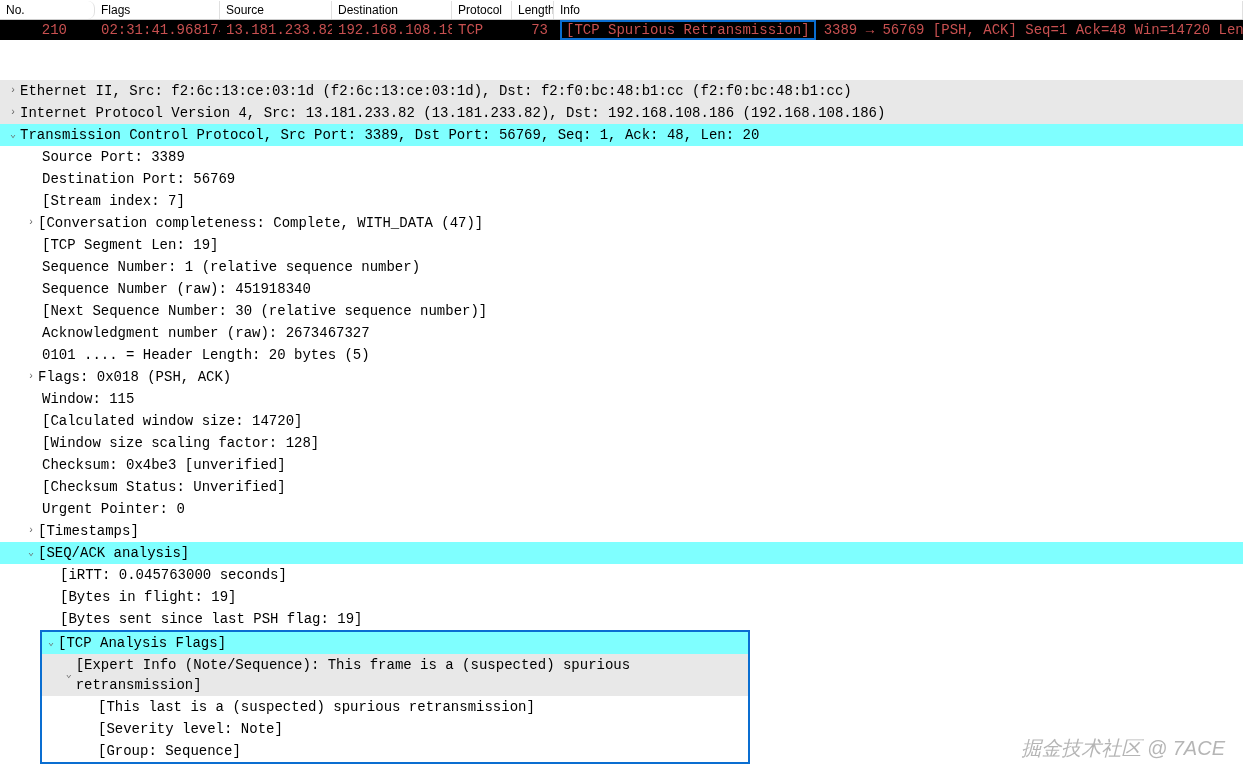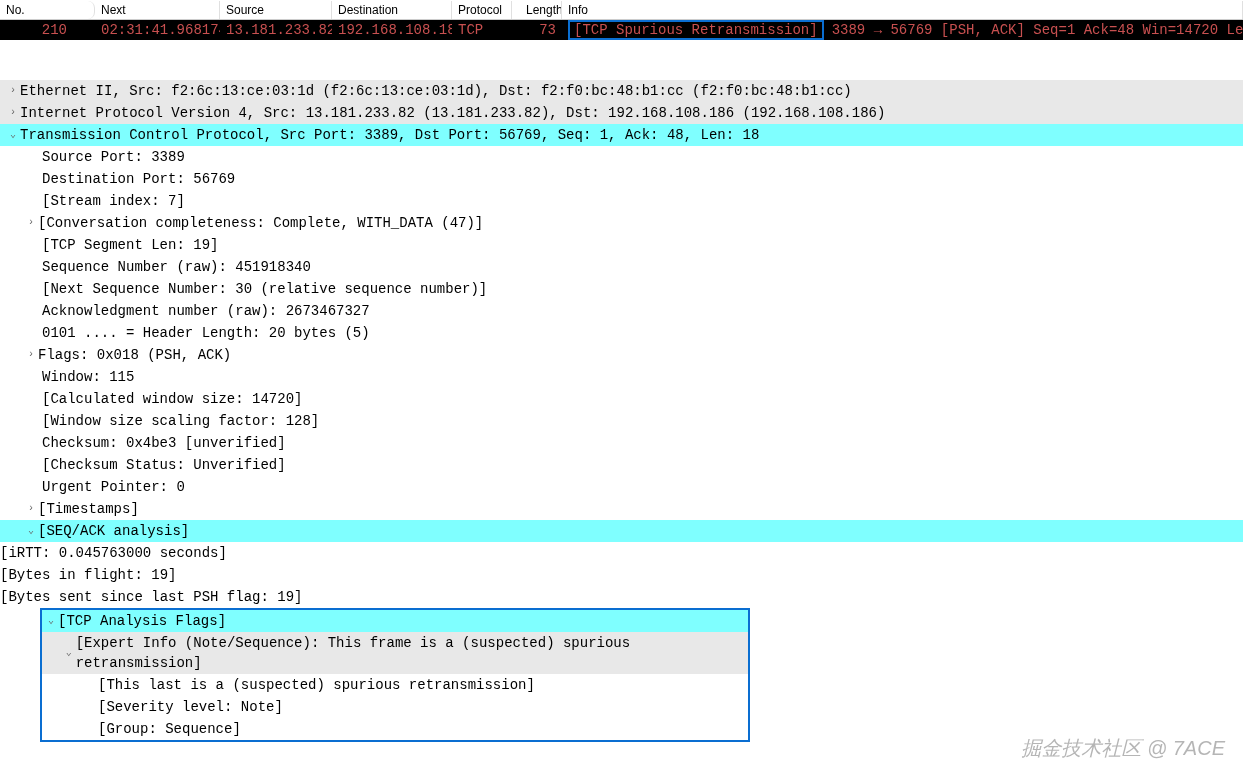--- a/index.html
+++ b/index.html
@@ -36,21 +36,21 @@
   .packet-cell {
     padding: 2px 6px;
     white-space: nowrap;
     overflow: hidden;
   }
   .col-no { width: 95px; text-align: right; padding-right: 28px; border-radius: 7px; }
   .col-time { width: 125px; }
   .col-src { width: 112px; }
   .col-dst { width: 120px; }
   .col-proto { width: 60px; }
-  .col-len { width: 42px; text-align: right; margin-left: 8px; }
+  .col-len { width: 42px; text-align: right; }
   .col-info { flex: 1; }
   .header-row .col-no { text-align: left; padding-left: 6px; }
   .header-row .col-len { text-align: left; }
 
   .info-box-blue {
     border: 2px solid #0a6ed1;
     padding: 0 4px;
     display: inline-block;
     margin-right: 8px;
   }
@@ -62,21 +62,21 @@
   }
   .detail-row {
     display: flex;
     align-items: center;
     padding: 1px 0;
     line-height: 20px;
   }
   .indent-0 { padding-left: 6px; }
   .indent-1 { padding-left: 24px; }
   .indent-2 { padding-left: 42px; }
-  .indent-3 { }
+  .indent-3 { padding-left: 60px; }
 
   .expander {
     width: 14px;
     display: inline-block;
     text-align: center;
     font-size: 10px;
     color: #666;
     cursor: pointer;
     user-select: none;
   }
@@ -100,21 +100,21 @@
     font-size: 20px;
     color: rgba(120,120,120,0.55);
     pointer-events: none;
   }
 </style>
 </head>
 <body>
 
 <div class="header-row">
   <div class="header-cell col-no">No.</div>
-  <div class="header-cell col-time">Next</div>
+  <div class="header-cell col-time">Flags</div>
   <div class="header-cell col-src">Source</div>
   <div class="header-cell col-dst">Destination</div>
   <div class="header-cell col-proto">Protocol</div>
   <div class="header-cell col-len">Length</div>
   <div class="header-cell col-info">Info</div>
 </div>
 
 <div class="packet-row">
   <div class="packet-cell col-no">210</div>
   <div class="packet-cell col-time">02:31:41.968174</div>
@@ -136,40 +136,43 @@
     <span>Ethernet II, Src: f2:6c:13:ce:03:1d (f2:6c:13:ce:03:1d), Dst: f2:f0:bc:48:b1:cc (f2:f0:bc:48:b1:cc)</span>
   </div>
 
   <div class="detail-row hl-gray indent-0">
     <span class="expander">›</span>
     <span>Internet Protocol Version 4, Src: 13.181.233.82 (13.181.233.82), Dst: 192.168.108.186 (192.168.108.186)</span>
   </div>
 
   <div class="detail-row hl-cyan indent-0">
     <span class="expander">⌄</span>
-    <span>Transmission Control Protocol, Src Port: 3389, Dst Port: 56769, Seq: 1, Ack: 48, Len: 18</span>
+    <span>Transmission Control Protocol, Src Port: 3389, Dst Port: 56769, Seq: 1, Ack: 48, Len: 20</span>
   </div>
 
   <div class="detail-row indent-2">
       <span>Source Port: 3389</span>
     </div>
   <div class="detail-row indent-2">
       <span>Destination Port: 56769</span>
     </div>
   <div class="detail-row indent-2">
       <span>[Stream index: 7]</span>
     </div>
 
   <div class="detail-row indent-1">
     <span class="expander">›</span>
     <span>[Conversation completeness: Complete, WITH_DATA (47)]</span>
   </div>
 
   <div class="detail-row indent-2">
       <span>[TCP Segment Len: 19]</span>
+    </div>
+  <div class="detail-row indent-2">
+      <span>Sequence Number: 1    (relative sequence number)</span>
     </div>
   <div class="detail-row indent-2">
       <span>Sequence Number (raw): 451918340</span>
     </div>
   <div class="detail-row indent-2">
       <span>[Next Sequence Number: 30    (relative sequence number)]</span>
     </div>
   <div class="detail-row indent-2">
       <span>Acknowledgment number (raw): 2673467327</span>
     </div>

